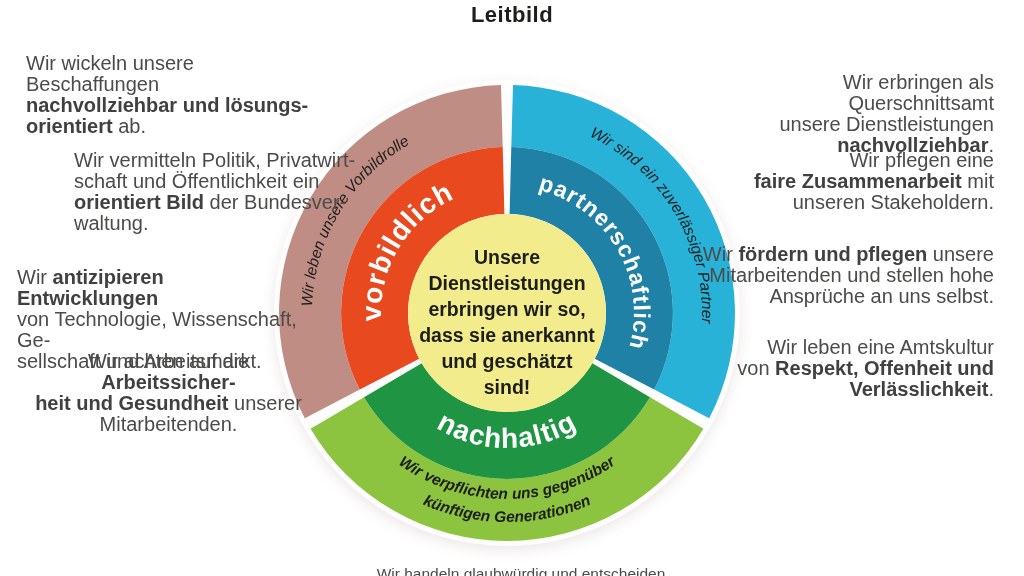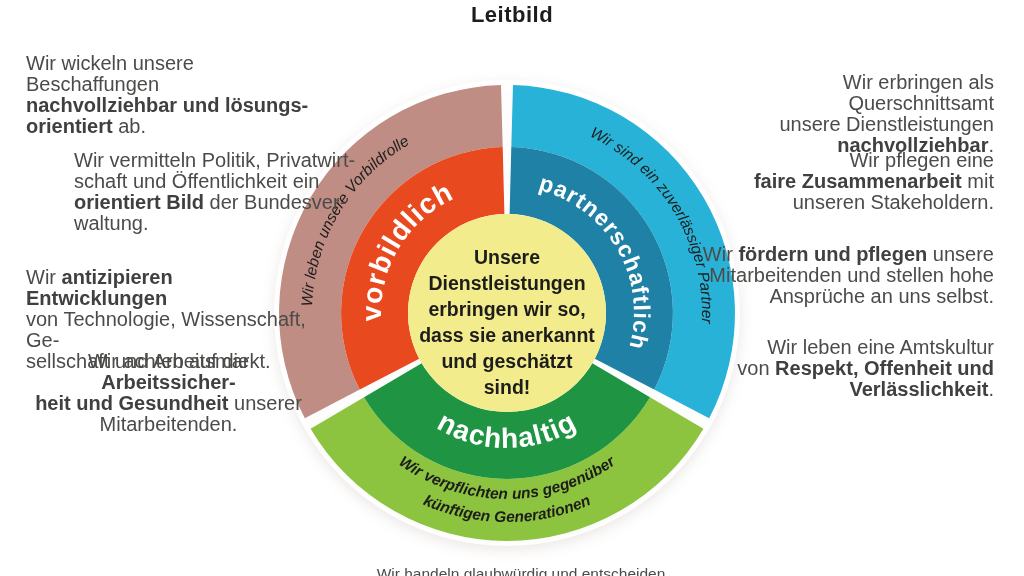--- a/index.html
+++ b/index.html
@@ -13,21 +13,21 @@
         #eef1df 123deg, #edefd5 150deg, #edefd5 215deg, #f1f2da 237deg,
         #fae4e0 247deg, #fbe8e4 300dedeg, #fbe8e4 300deg, #fdf1ef 352deg, #ffffff 360deg);
   }
   .title{position:absolute;top:2px;left:0;right:0;text-align:center;
     font-size:22px;font-weight:bold;color:#1d1d1b;letter-spacing:.5px;}
   .stmt{position:absolute;font-size:20px;line-height:21px;color:#4b4b49;white-space:pre-line;}
   .stmt .b{font-weight:bold;color:#404040;}
   .stmt.right{text-align:right;}
   #L1{left:26px;top:53px;width:285px;}
   #L2{left:26px;top:150px;width:285px;margin-left:48px;}
-  #L3{left:26px;top:267px;width:290px;}
+  #L3{left:17px;top:267px;width:290px;}
   #L4{left:26px;top:351px;width:285px;text-align:center;}
   #R1{right:30px;top:54px;width:300px;margin-top:18px;}
   #R2{right:30px;top:150px;width:300px;}
   #R3{right:30px;top:244px;width:300px;}
   #R4{right:30px;top:337px;width:300px;}
   #wheel{position:absolute;left:0;top:0;filter:drop-shadow(0 4px 7px rgba(90,60,40,.12));}
   .seg-label{fill:#ffffff;font-weight:bold;letter-spacing:1px;}
   .motto{fill:#1d1d1b;font-style:italic;font-size:15.5px;}
   .motto-bold{fill:#1d1d1b;font-style:italic;font-weight:bold;font-size:15.5px;}
   .center-msg{position:absolute;left:387px;top:244px;width:240px;text-align:center;

